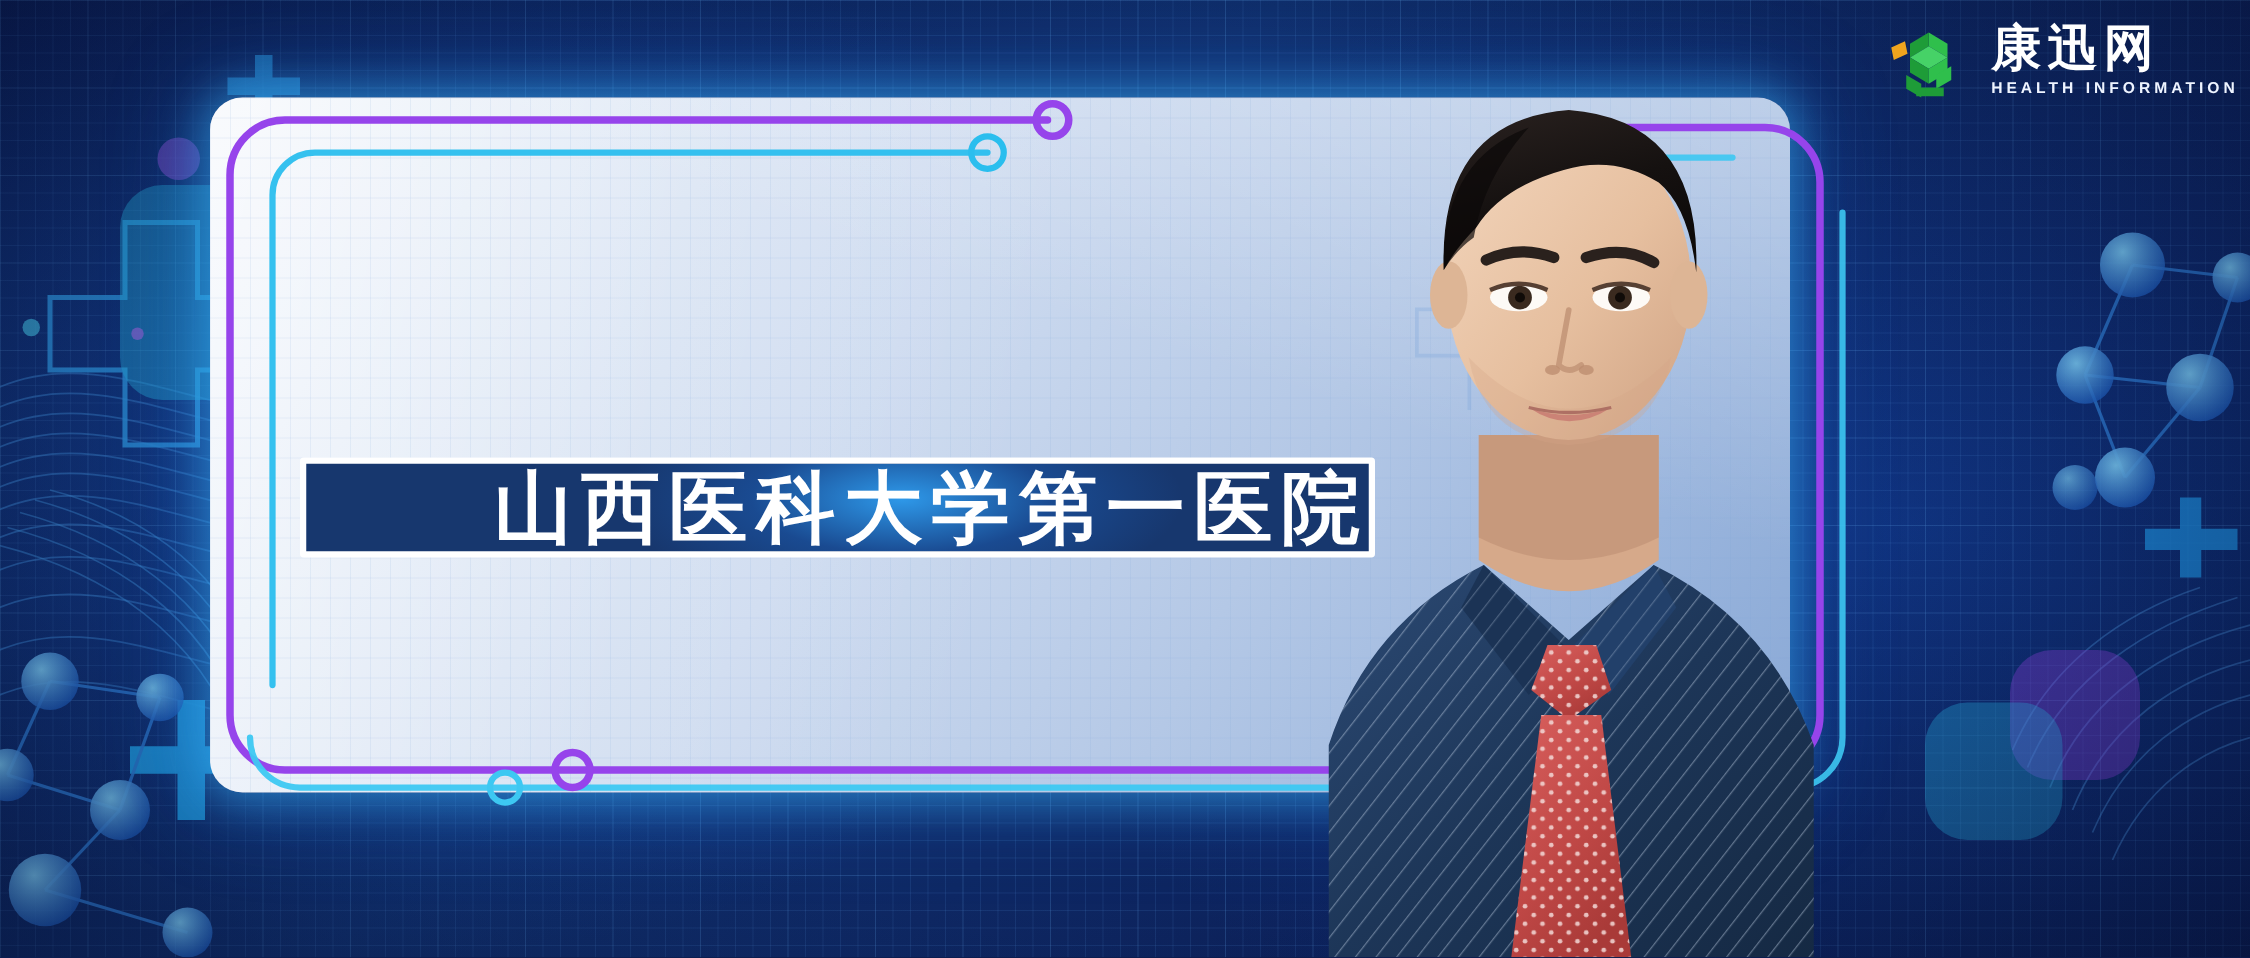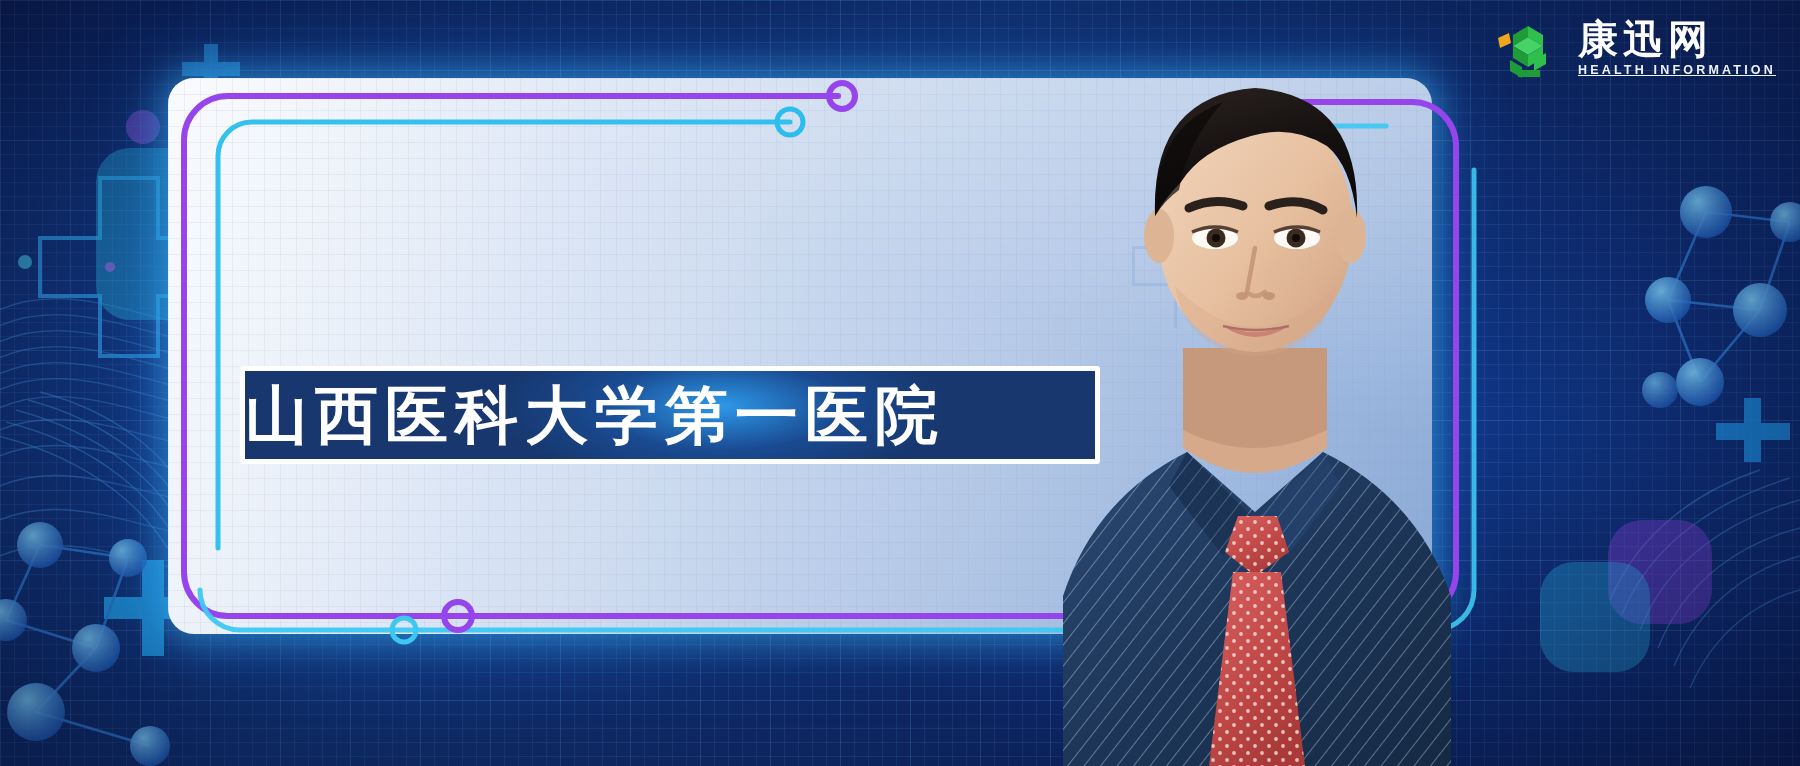--- a/index.html
+++ b/index.html
@@ -81,57 +81,56 @@
   .title{
     position:absolute; left:258px; top:182px;
     font-size:128px; font-weight:700; letter-spacing:4px;
     color:#132f5e; line-height:1;
     font-family:"DejaVu Sans","Liberation Sans",sans-serif;
     text-shadow:2px 3px 0 rgba(255,255,255,.25);
     white-space:nowrap;
   }
 
   .subtitle-box{
-    position:absolute; left:240px; top:366px; width:860px; height:98px;
+    position:absolute; left:240px; top:366px; width:860px; height:80px;
     border:5px solid #ffffff; border-radius:3px;
     background:#17376e;
     overflow:hidden;
-    display:flex; align-items:center; justify-content:flex-start;
+    display:flex; align-items:center; justify-content:flex-end;
   }
   .subtitle-glow{
     position:absolute; left:0; top:0; right:0; bottom:0;
     background:radial-gradient(ellipse 300px 110px at 56% 40%, rgba(50,170,255,.85) 0%, rgba(30,110,210,.35) 40%, rgba(23,55,110,0) 75%);
   }
   .subtitle{
     position:relative;
     font-size:63px; font-weight:700; letter-spacing:7px; color:#ffffff;
     font-family:"DejaVu Sans","Liberation Sans",sans-serif;
     white-space:nowrap; line-height:1;
   }
 
   
   .portrait{
     position:absolute; left:1055px; top:0; width:420px; height:766px;
     overflow:hidden;
   }
   .portrait svg{ display:block; }
 
   
-  .logo{ position:absolute; right:24px; top:18px; display:flex; align-items:flex-start; gap:20px; }
+  .logo{ position:absolute; right:9px; top:18px; display:flex; align-items:flex-start; gap:20px; }
   .logo-mark{ width:62px; height:62px; position:relative; flex:none; margin-top:4px; }
   .logo-text{ display:flex; flex-direction:column; }
   .logo-cn{
     font-size:40px; font-weight:700; color:#ffffff; letter-spacing:5px; line-height:1.05;
     font-family:"DejaVu Sans","Liberation Sans",sans-serif;
   }
   .logo-en{
     font-size:12.5px; font-weight:700; color:#eef4ff; letter-spacing:3.2px; line-height:1;
     margin-top:4px; text-align:right;
     font-family:"Liberation Sans",sans-serif;
-    text-decoration:underline;
   }
 </style>
 </head>
 <body>
 
 <div class="banner">
 
   <div class="grid-fine"></div>
   <div class="grid-coarse"></div>
 

